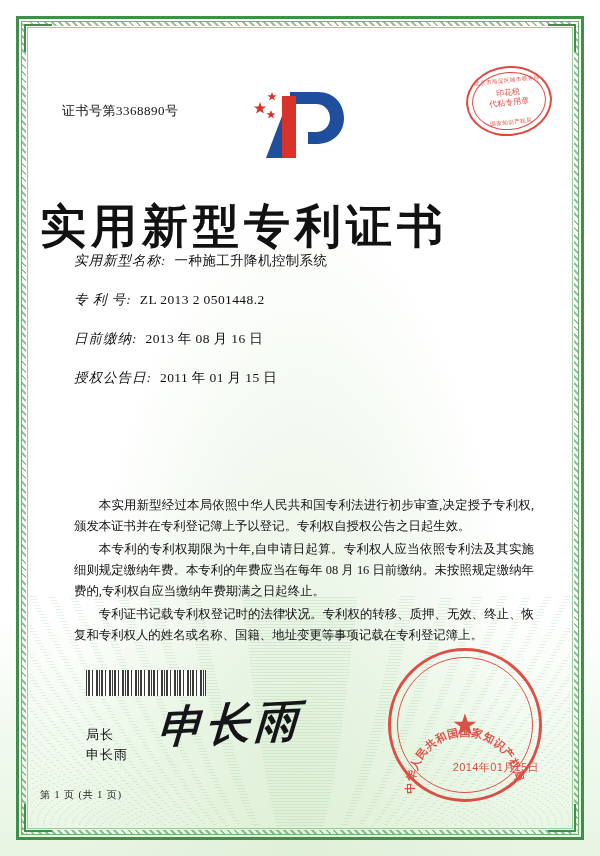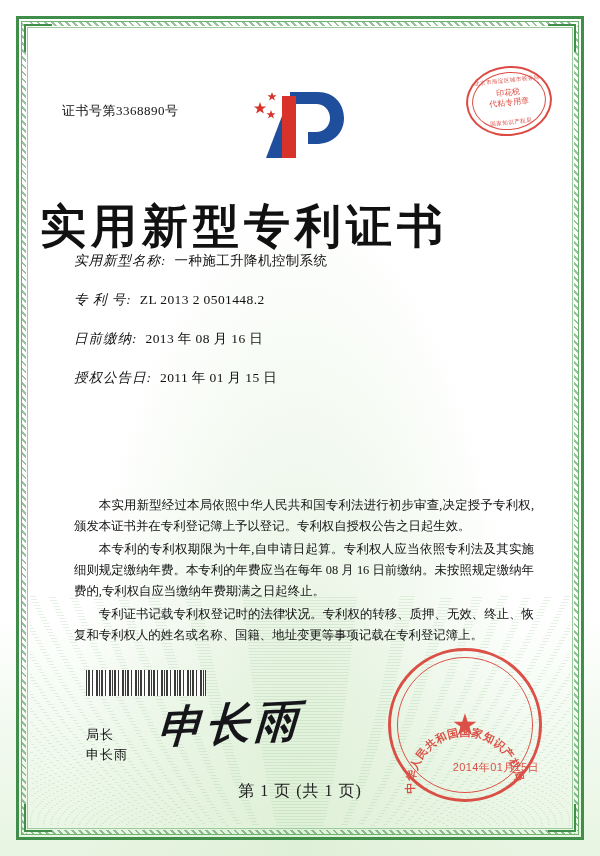--- a/index.html
+++ b/index.html
@@ -267,22 +267,22 @@
     font-size: 11px;
     font-family: "Liberation Sans", sans-serif;
     letter-spacing: .4px;
   }
 
   
   .footer {
     position: absolute;
     bottom: 14px;
     width: 100%;
-    text-align: center;
-    font-size: 16px;
+    text-align: left;
+    font-size: 10px;
     color: #222;
     letter-spacing: 1px;
   }
 
   
   .waves {
     position: absolute;
     left: 30px; right: 30px; bottom: 30px;
     height: 230px;
     background:

